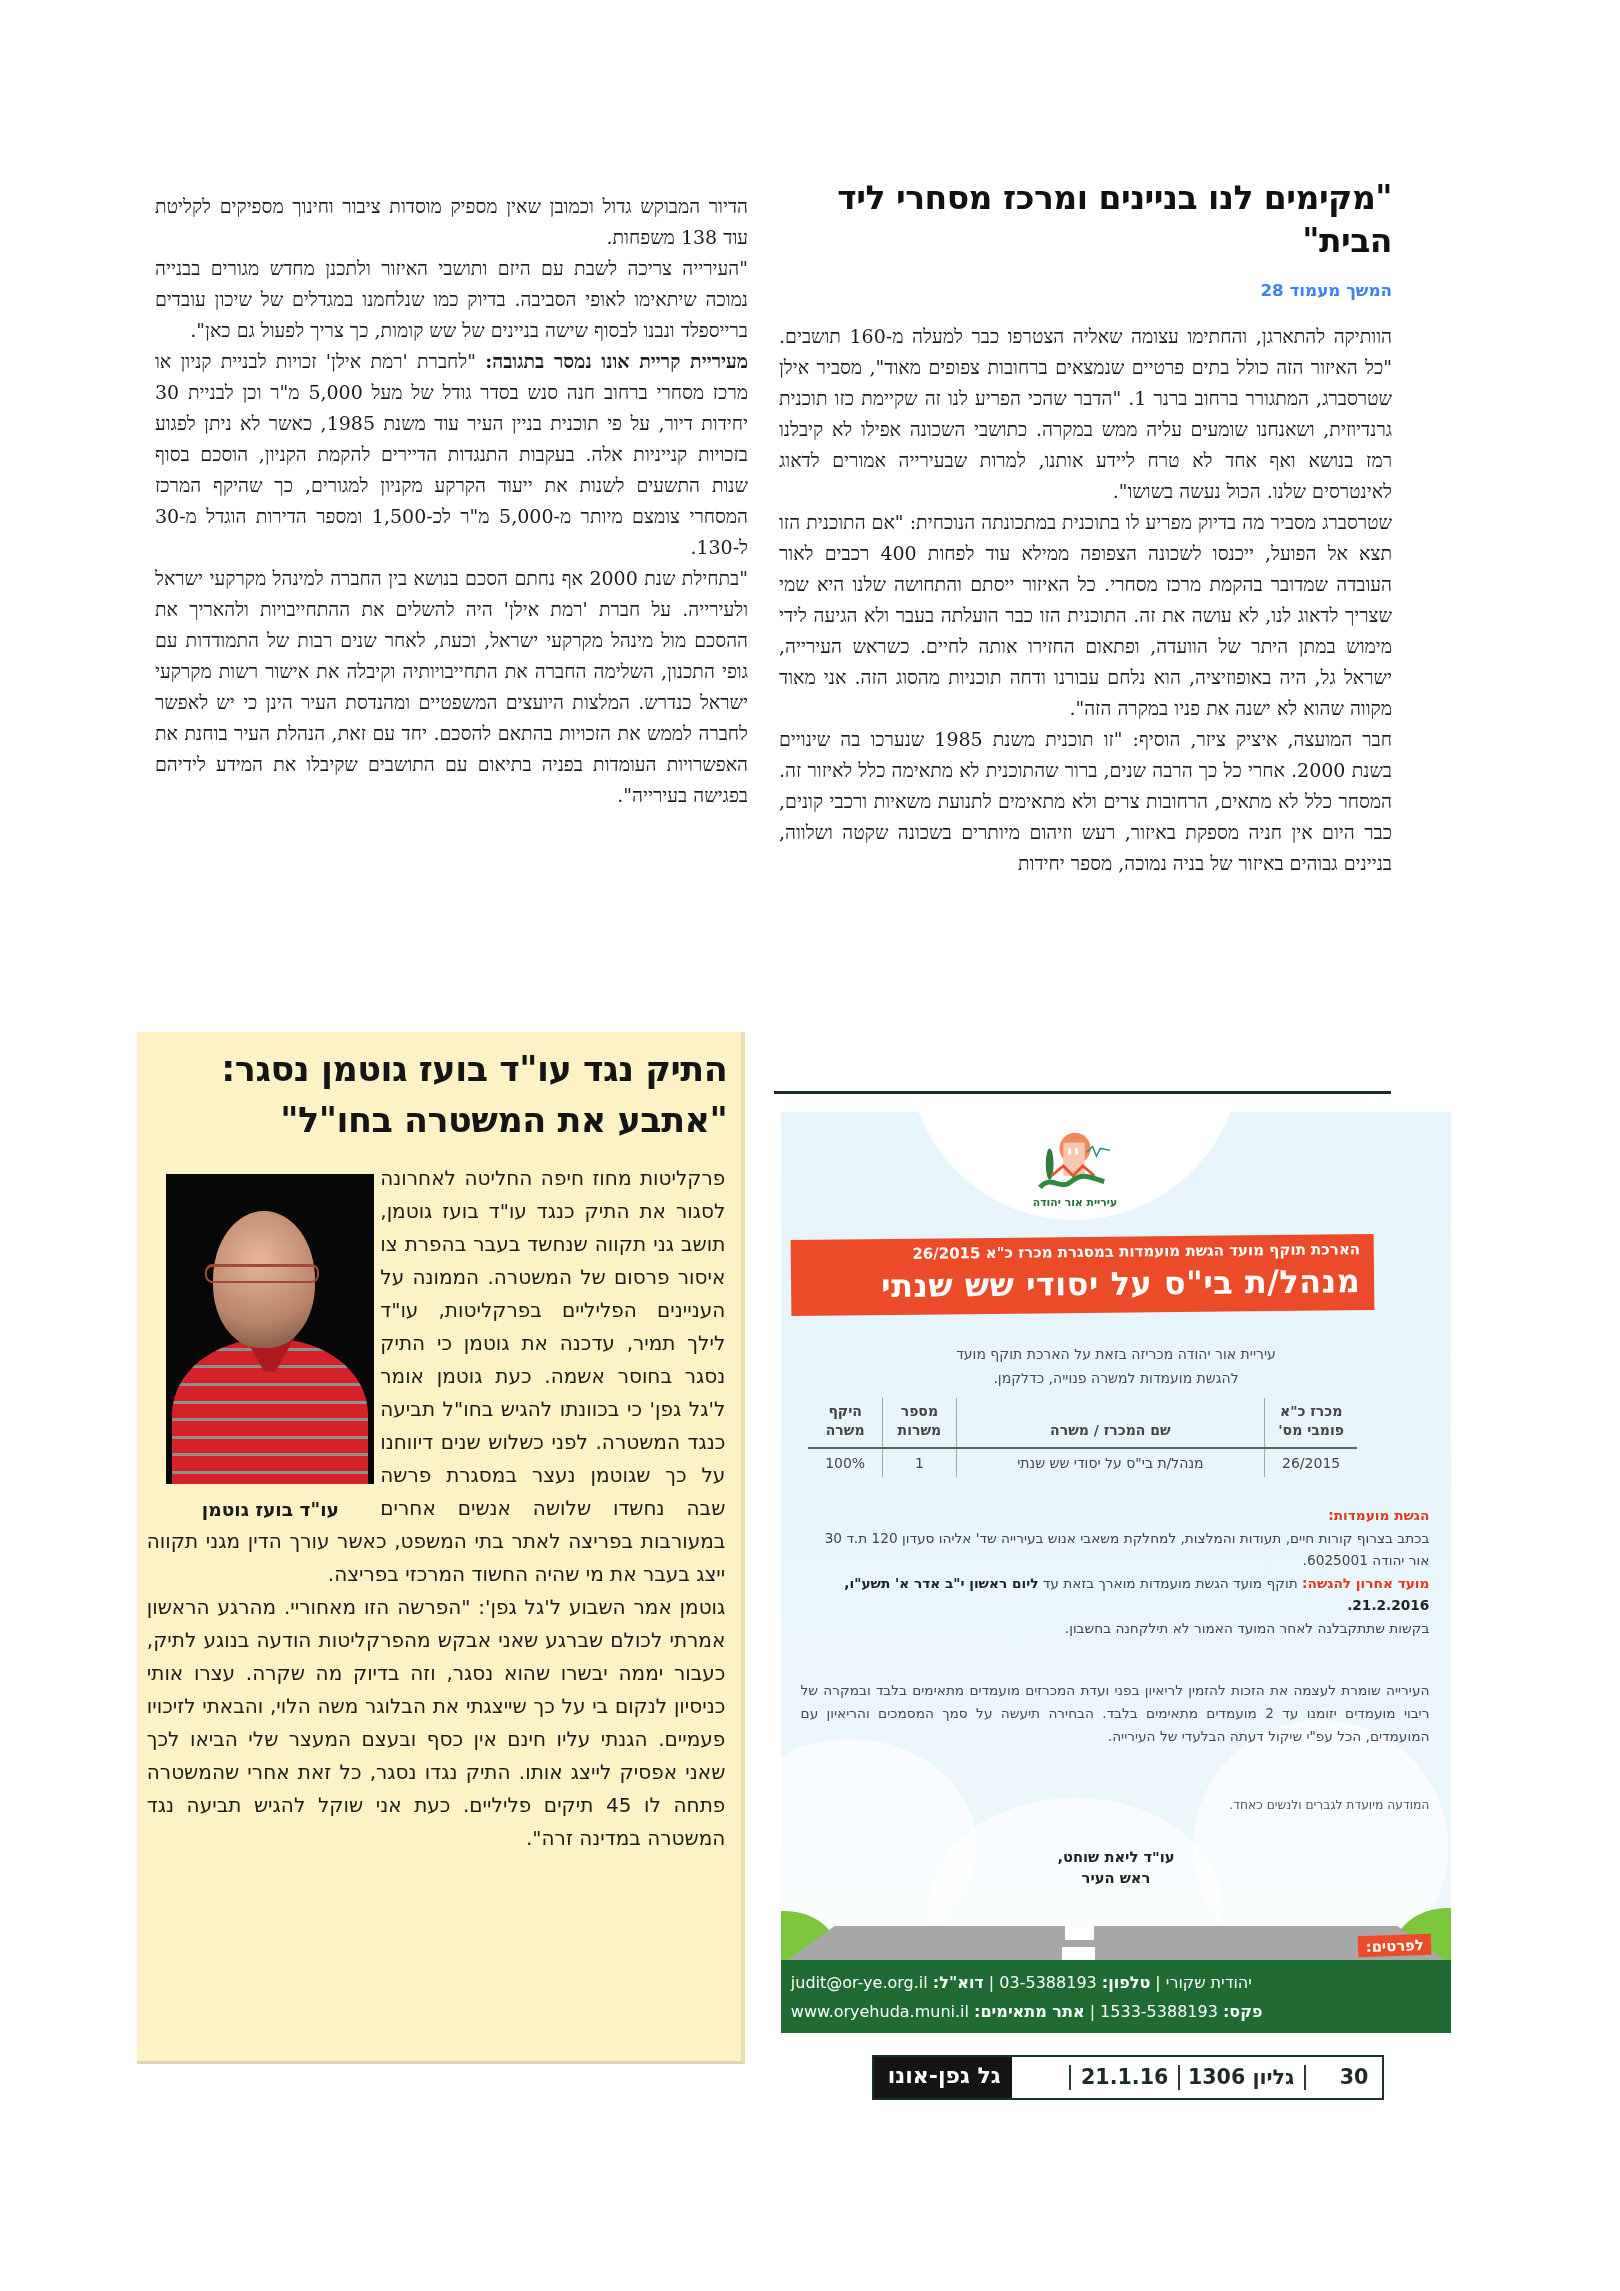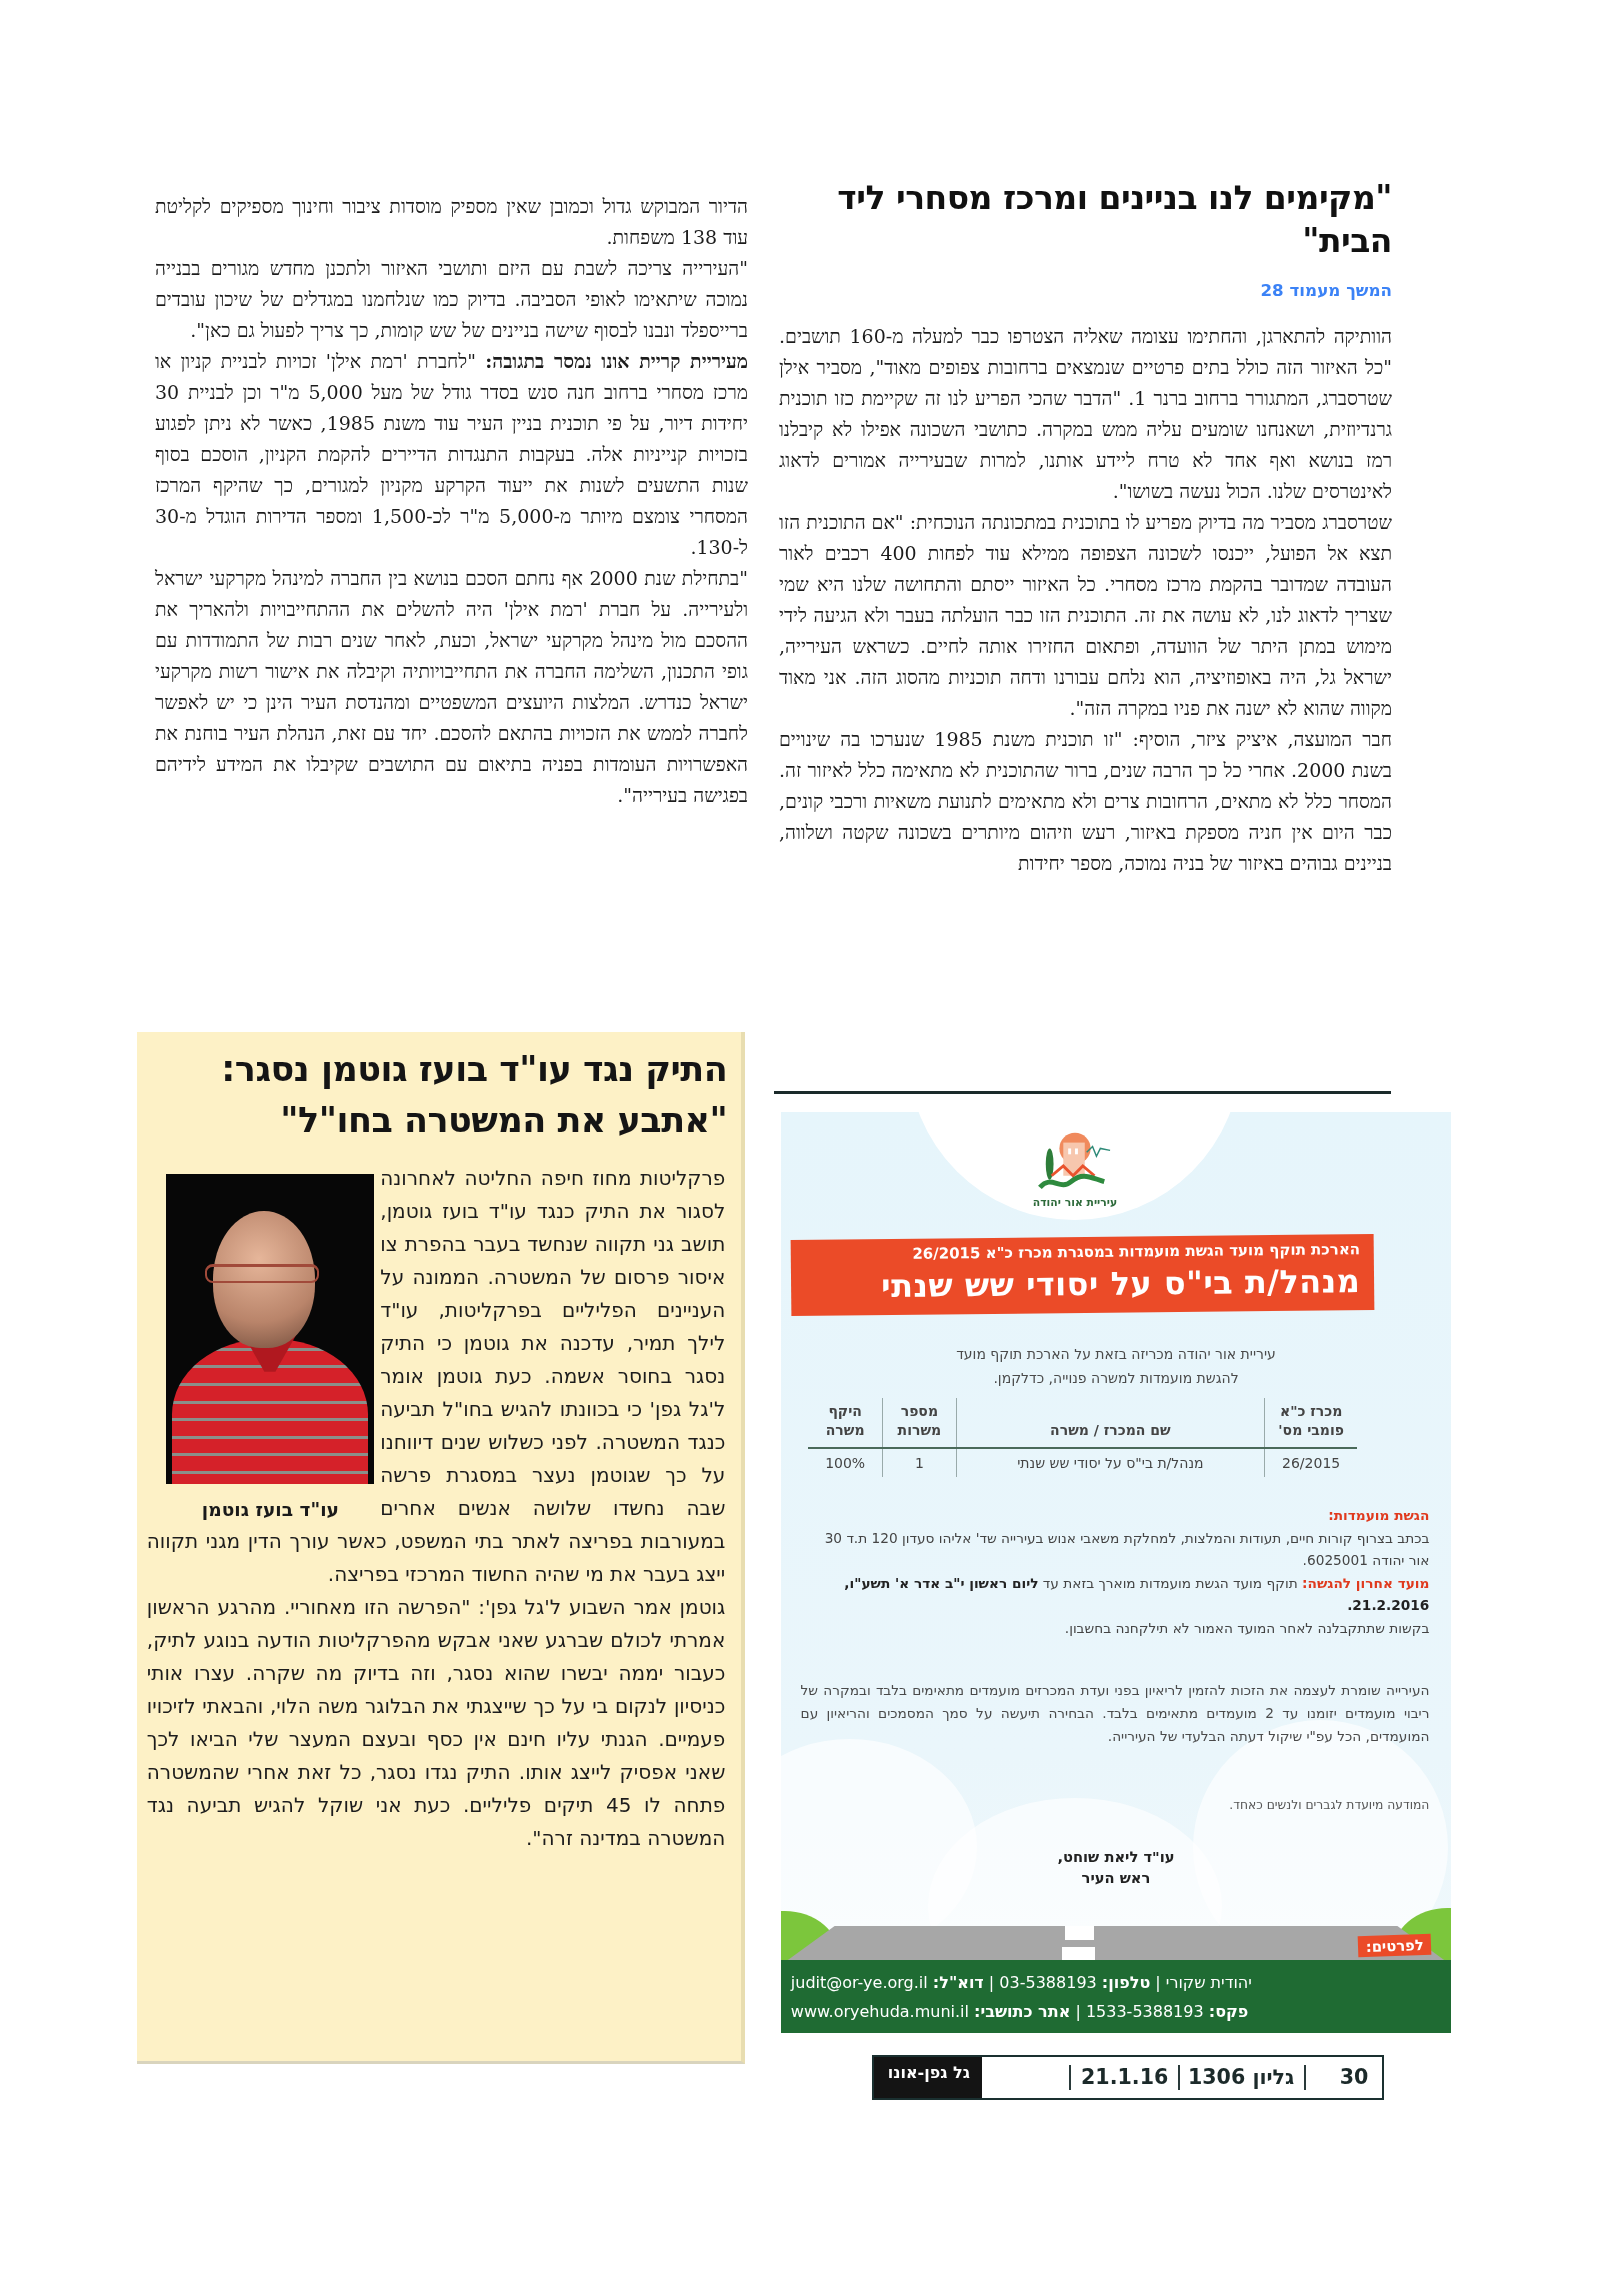--- a/index.html
+++ b/index.html
@@ -62,21 +62,21 @@
   .ad-footer .ltr { direction: ltr; unicode-bidi: embed; }
   .ad-details-tag { position: absolute; right: 19.6px; top: 823px; background: #eb4b28; color: #fff; font-size: 14.7px; font-weight: bold; padding: 2px 7.8px; transform: rotate(-2deg); }
 
   
   .page-footer { position: absolute; left: 872px; top: 2055px; width: 512px; height: 45px; border: 2.9px solid #1a3030; display: flex; direction: rtl; font-family: "DejaVu Sans", "Liberation Sans", sans-serif; font-weight: bold; font-size: 20.6px; color: #1c2a2a; }
   .pf-num { padding: 7.8px 13.7px 0 17.6px; margin-left: 16px; }
   .pf-sep { width: 2px; background: #2a3a3a; margin: 7.8px 0; }
   .pf-issue { padding: 7.8px 9.8px 0 7.8px; }
   .pf-date { padding: 7.8px 9.8px 0 9.8px; }
   .pf-spacer { flex: 1; }
-  .pf-brand { background: #141414; color: #fff; padding: 5.9px 11.8px 0 13.7px; font-size: 16px; }
+  .pf-brand { background: #141414; color: #fff; padding: 5.9px 11.8px 0 13.7px; font-size: 22px; }
 </style>
 </head>
 <body>
 
 <div class="col-right">
   <h1 class="headline">"מקימים לנו בניינים ומרכז מסחרי ליד הבית"</h1>
   <div class="continued">המשך מעמוד 28</div>
   <div class="body-text">
     <p>הוותיקה להתארגן, והחתימו עצומה שאליה הצטרפו כבר למעלה מ-160 תושבים. "כל האיזור הזה כולל בתים פרטיים שנמצאים ברחובות צפופים מאוד", מסביר אילן שטרסברג, המתגורר ברחוב ברנר 1. "הדבר שהכי הפריע לנו זה שקיימת כזו תוכנית גרנדיוזית, ושאנחנו שומעים עליה ממש במקרה. כתושבי השכונה אפילו לא קיבלנו רמז בנושא ואף אחד לא טרח ליידע אותנו, למרות שבעירייה אמורים לדאוג לאינטרסים שלנו. הכול נעשה בשושו".</p>
     <p>שטרסברג מסביר מה בדיוק מפריע לו בתוכנית במתכונתה הנוכחית: "אם התוכנית הזו תצא אל הפועל, ייכנסו לשכונה הצפופה ממילא עוד לפחות 400 רכבים לאור העובדה שמדובר בהקמת מרכז מסחרי. כל האיזור ייסתם והתחושה שלנו היא שמי שצריך לדאוג לנו, לא עושה את זה. התוכנית הזו כבר הועלתה בעבר ולא הגיעה לידי מימוש במתן היתר של הוועדה, ופתאום החזירו אותה לחיים. כשראש העירייה, ישראל גל, היה באופוזיציה, הוא נלחם עבורנו ודחה תוכניות מהסוג הזה. אני מאוד מקווה שהוא לא ישנה את פניו במקרה הזה".</p>
@@ -193,21 +193,21 @@
     <div>
       <span>יהודית שקורי</span> |
       <b>טלפון:</b>
       <span class="ltr">03-5388193</span> |
       <b>דוא"ל:</b>
       <span class="ltr">judit@or-ye.org.il</span>
     </div>
     <div>
       <b>פקס:</b>
       <span class="ltr">1533-5388193</span> |
-      <b>אתר כתושבי:</b>
+      <b>אתר מתאימים:</b>
       <span class="ltr">www.oryehuda.muni.il</span>
     </div>
   </div>
 </div>
 
 <div class="page-footer">
   <div class="pf-num">30</div>
   <div class="pf-sep"></div>
   <div class="pf-issue">גליון 1306</div>
   <div class="pf-sep"></div>

